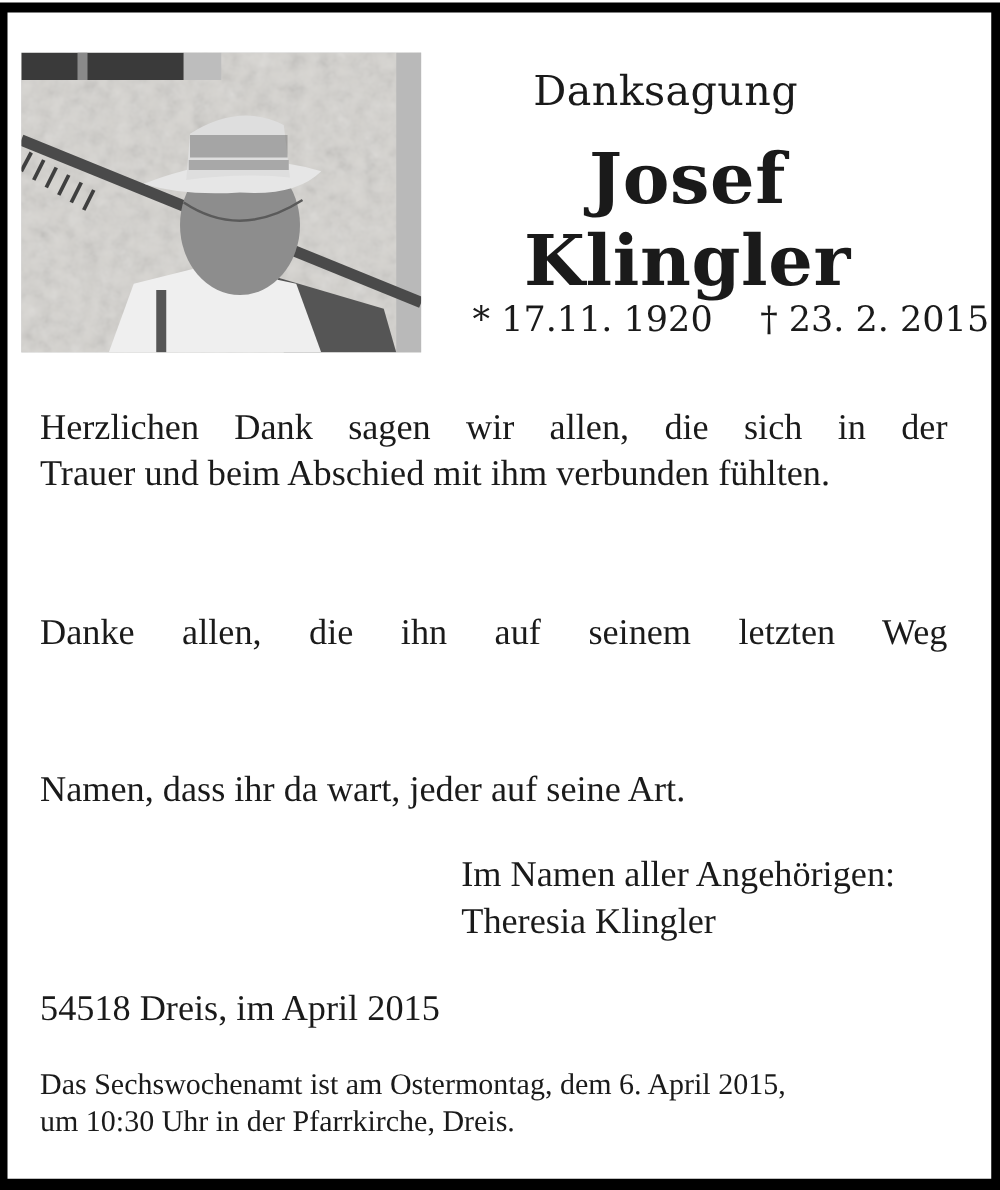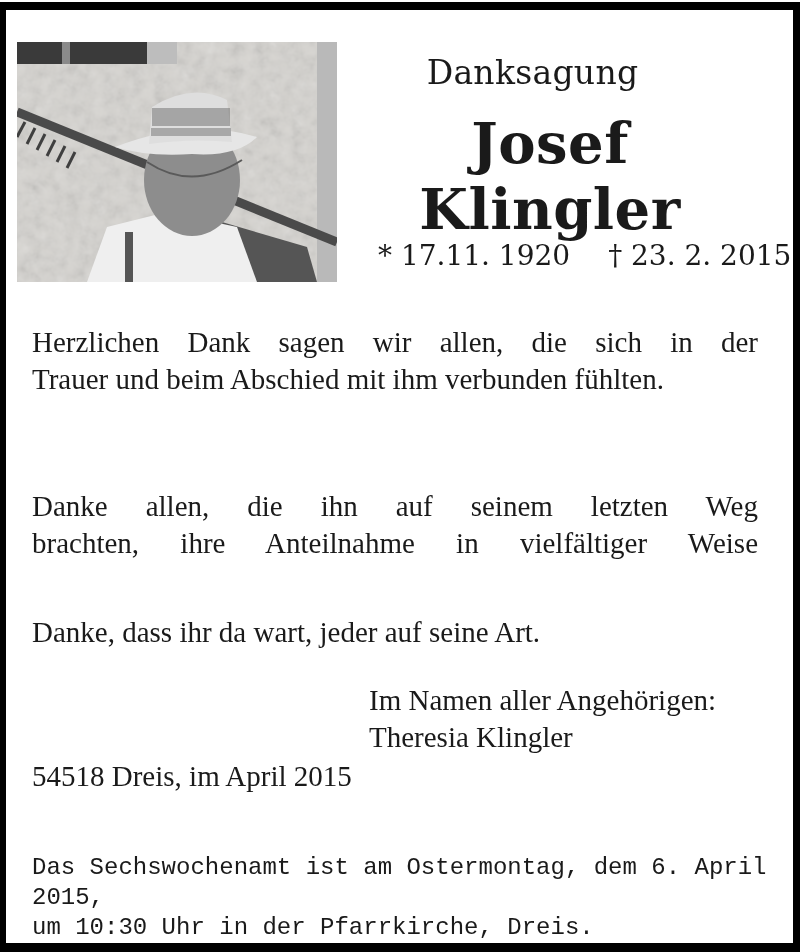--- a/index.html
+++ b/index.html
@@ -12,21 +12,21 @@
   .danksagung { top:42px; font-size:33px; letter-spacing:0.3px;margin-top:11px; }
   .name { top:110px; left:355px; width:390px; font-size:56px; font-weight:bold; letter-spacing:0.5px; }
   .dates { position:absolute; top:195px; left:378px; font-size:28px; white-space:nowrap;margin-top:44px; }
   .dates .gap { display:inline-block; width:38px; }
   .p { position:absolute; left:32px; width:726px; font-family:"Liberation Serif", serif; font-size:29px; line-height:37px;
        transform-origin:left top; }
   .just { text-align:justify; text-align-last:justify; }
   .line { display:block; }
   .sign { position:absolute; left:369px; font-family:"Liberation Serif", serif; font-size:29px; }
   .bold { font-weight:normal; }
-  .small { position:absolute; left:32px; font-family:Liberation Mono, monospace; font-size:24px; line-height:30px; }
+  .small { position:absolute; left:32px; font-family:Liberation Serif, serif; font-size:24px; line-height:30px; }
 </style>
 </head>
 <body>
 
 <div class="frame"></div>
 
 <div class="photo" title="Black-and-white portrait of an elderly man in a straw hat carrying a rake over his shoulder">
   <svg width="320" height="240" viewBox="0 0 320 240" xmlns="http://www.w3.org/2000/svg">
     <defs>
       <filter id="grain">
@@ -70,28 +70,27 @@
   <span>* 17.11. 1920</span><span class="gap"></span><span>† 23. 2. 2015</span>
 </div>
 
 <div class="p" style="top:324px;">
   <span class="line just">Herzlichen Dank sagen wir allen, die sich in der</span>
   <span class="line">Trauer und beim Abschied mit ihm verbunden fühlten.</span>
 </div>
 
 <div class="p" style="top:448px;margin-top:40px;">
   <span class="line just">Danke allen, die ihn auf seinem letzten Weg</span>
-  <span class="line just">brachten, ihre Anteilnahme in vielfältiger Weise</span>
 </div>
 
-<div class="p" style="top:614px;">Danke, dass ihr da wart, jeder auf seine Art.</div>
+<div class="p" style="top:614px;">Namen, dass ihr da wart, jeder auf seine Art.</div>
 
 <div class="sign" style="top:684px;">Im Namen aller Angehörigen:</div>
 <div class="sign bold" style="top:721px;">Theresia Klingler</div>
 
-<div class="sign" style="left:32px; top:760px;">
+<div class="sign" style="left:32px; top:791px;">
   <span class="bold">54518 Dreis,</span><span> im April 2015</span>
 </div>
 
 <div class="small" style="top:853px;">
   <span class="line">Das Sechswochenamt ist am Ostermontag, dem 6. April 2015,</span>
   <span class="line">um 10:30 Uhr in der Pfarrkirche, Dreis.</span>
 </div>
 
 </body></html>

